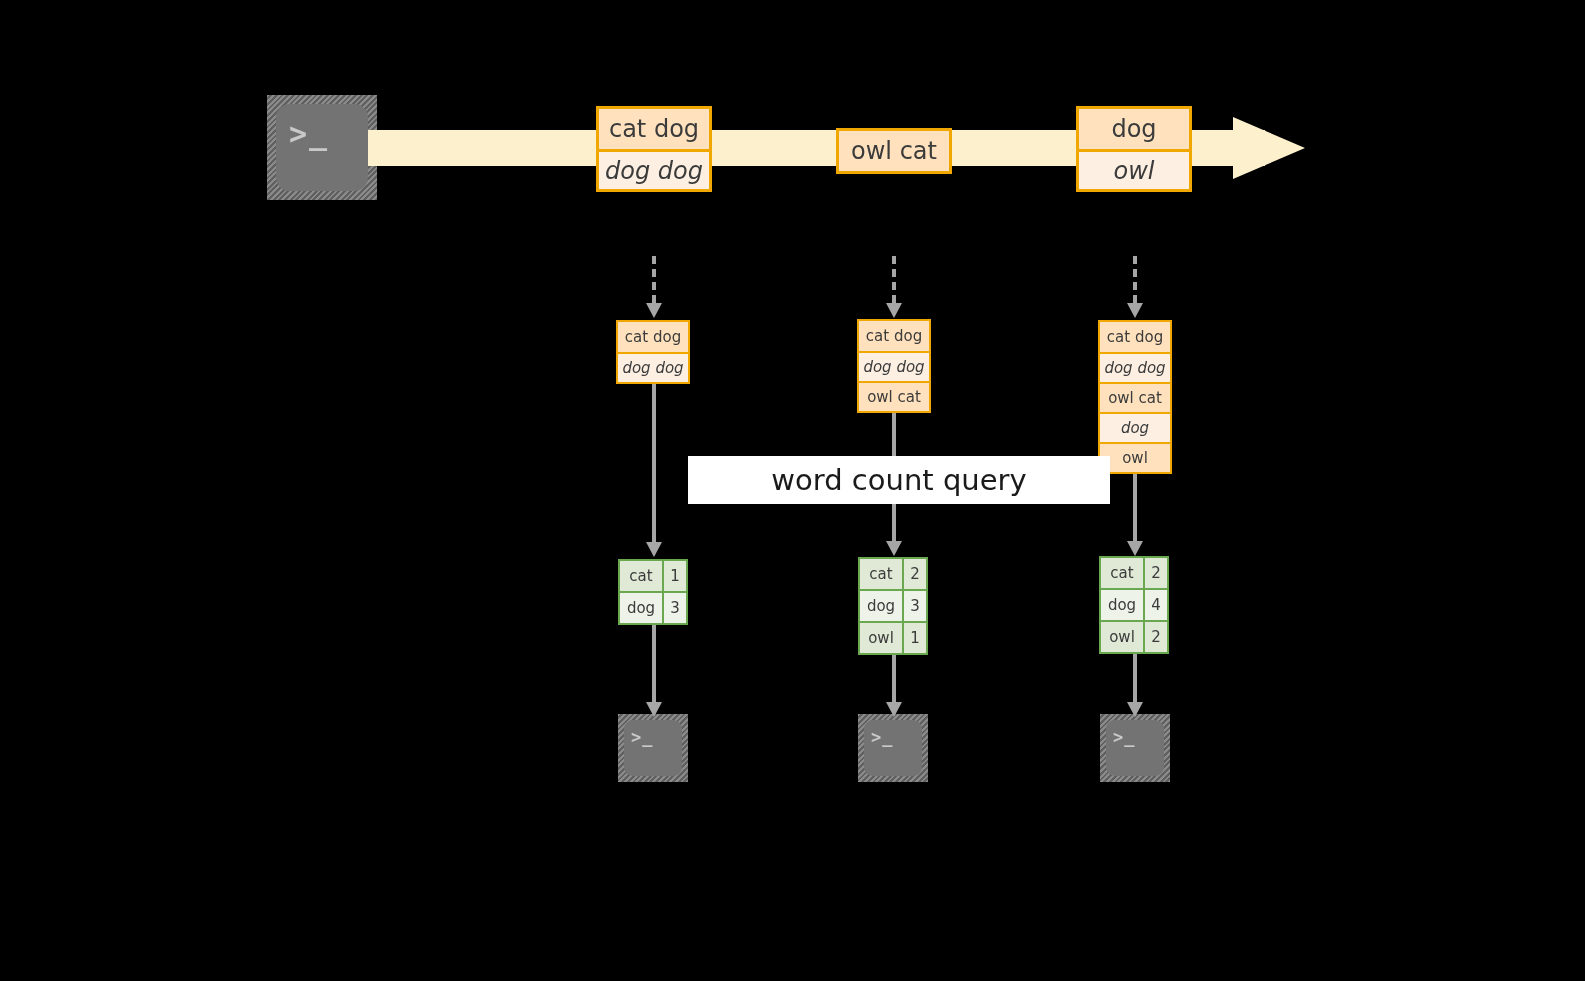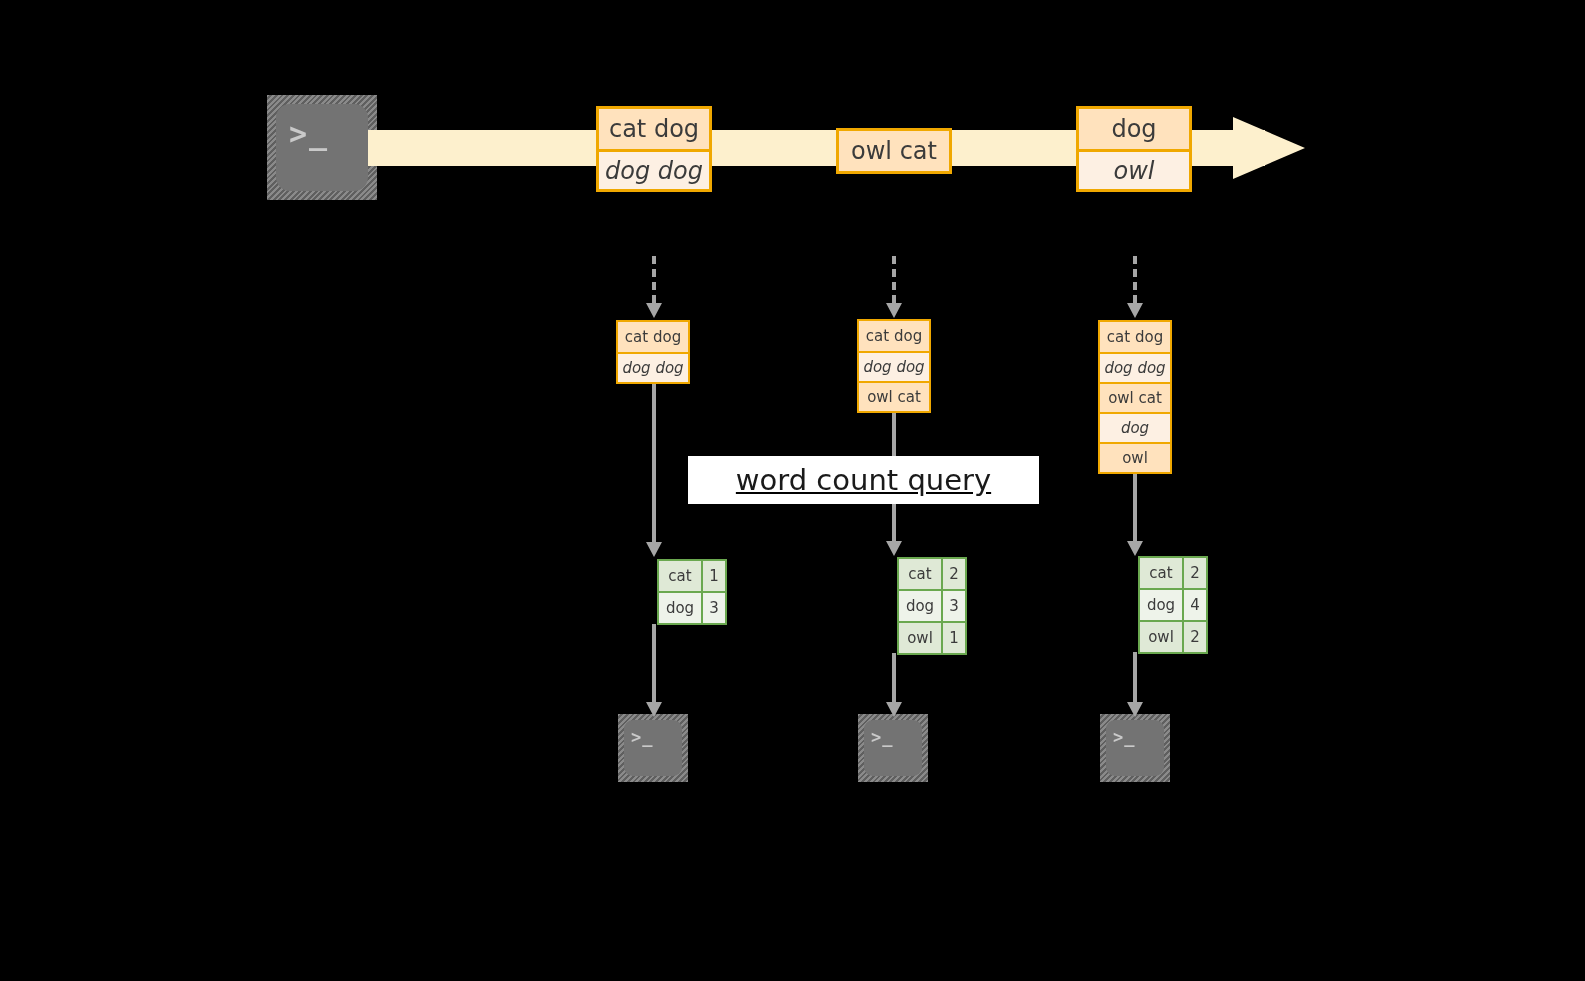--- a/index.html
+++ b/index.html
@@ -106,21 +106,20 @@
 
   
   .result {
     position: absolute;
     box-sizing: border-box;
     border: 2px solid #6aa84f;
     display: flex;
     flex-direction: column;
     background: #dfe9d6;
     z-index: 4;
-    margin-left: 39px;
   }
   .result .row {
     display: flex;
     height: 30px;
   }
   .result .row + .row { border-top: 2px solid #6aa84f; }
   .result .word,
   .result .count {
     box-sizing: border-box;
     display: flex;
@@ -164,28 +163,27 @@
     border-left: 8px solid transparent;
     border-right: 8px solid transparent;
     border-top: 15px solid #a6a6a6;
   }
 
   
   .query-banner {
     position: absolute;
     left: 688px;
     top: 456px;
-    width: 351px;
+    width: 422px;
     height: 48px;
     background: #ffffff;
     display: flex;
     align-items: center;
     justify-content: center;
     z-index: 6;
-    text-decoration: underline;
   }
   .query-banner span {
     font-size: 29px;
     color: #1a1a1a;
     white-space: nowrap;
   }
 </style>
 </head>
 <body>
 

